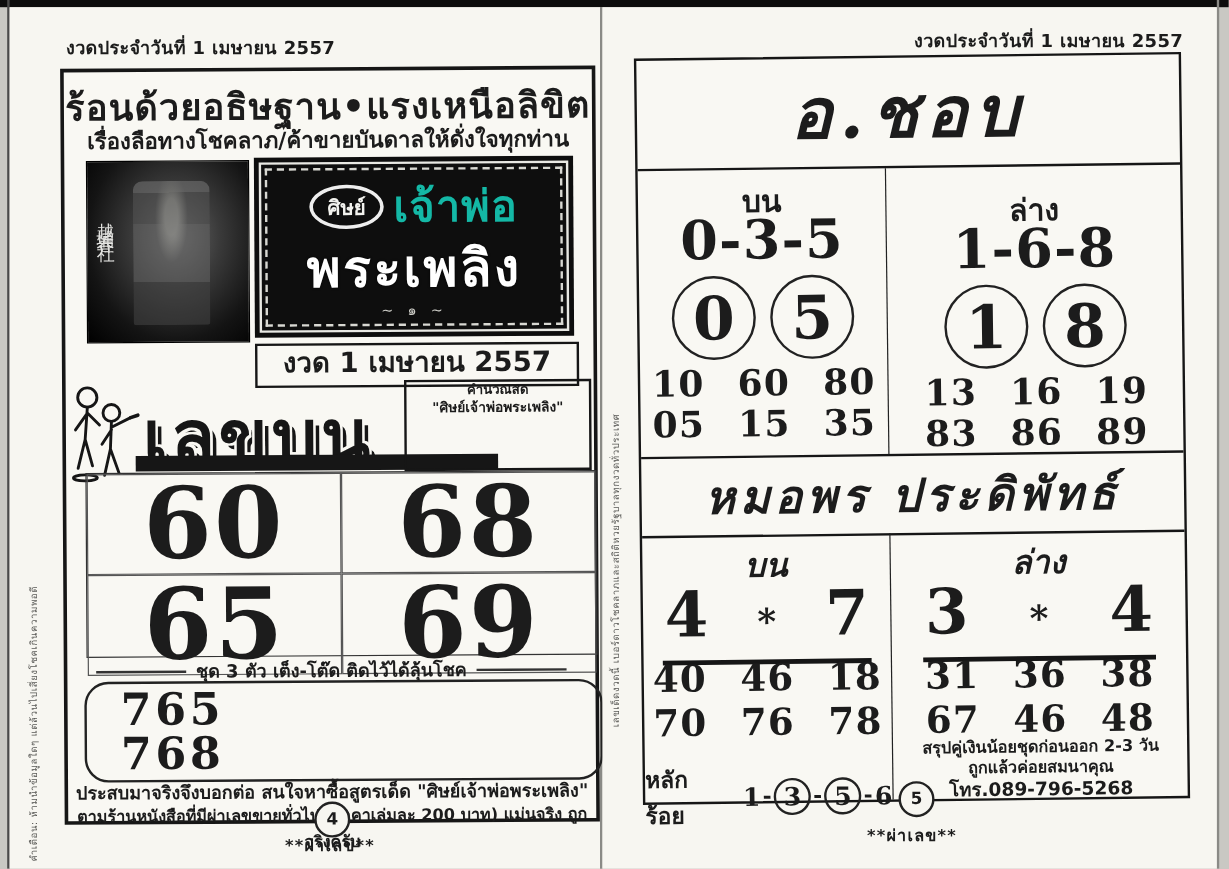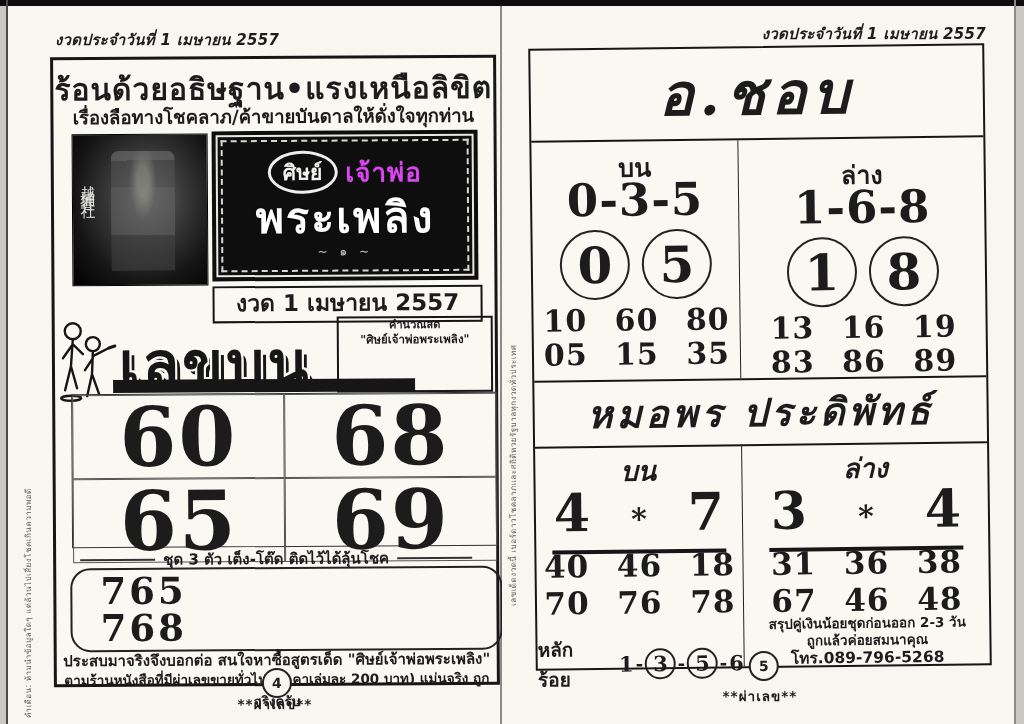--- a/index.html
+++ b/index.html
@@ -10,21 +10,21 @@
   }
   .abs { position:absolute; }
   .paper { position:absolute; background:#f7f6f1; }
   #top-strip { left:0; top:0; width:1024px; height:6px; background:#0d0d0d; }
   #left-edge { left:6px; top:0; width:2px; height:724px; background:#4a4a4a; }
   #spine-line { left:500px; top:6px; width:2px; height:718px; background:#8a8a86; }
   #right-edge { left:1014px; top:0; width:2px; height:724px; background:#8a8a86; }
   #paper-left  { left:8px;  top:6px; width:492px; height:718px; }
   #paper-right { left:502px; top:6px; width:512px; height:718px; }
 
-  .issue-date { font-weight:bold; font-size:15px; letter-spacing:.3px;font-style:italic; }
+  .issue-date { font-weight:bold; font-size:15px; letter-spacing:.3px; }
 
   
   #lbox { position:absolute; left:44px; top:50px; width:440px; height:624px;
           border:3px solid #161616; background:#f9f8f3; transform:rotate(-0.35deg); }
   .headline1 { position:absolute; top:6px; left:0; width:100%; text-align:center;
                font-size:30px; font-weight:900; letter-spacing:1px; }
   .headline2 { position:absolute; top:43px; left:0; width:100%; text-align:center;
                font-size:18.5px; font-weight:bold; }
   #deity-photo { position:absolute; left:18px; top:74px; width:134px; height:150px;
     background: radial-gradient(ellipse at 55% 42%, #6a6a6a 0%, #3a3a3a 35%, #141414 70%, #000 100%);
@@ -35,22 +35,22 @@
     background: radial-gradient(ellipse at 50% 25%, #9a9a95 0 12%, transparent 30%),
                 linear-gradient(#777 0 8%, #555 8% 30%, #666 30% 70%, #444 70% 100%);
     opacity:.55; border-radius:8px 8px 2px 2px; }
   #banner { position:absolute; left:158px; top:72px; width:266px; height:150px;
     background:#0e0e0e; }
   #banner .frame1 { position:absolute; inset:4px; border:2px solid #e9e9e4; }
   #banner .frame2 { position:absolute; inset:9px; border:2px dashed #d8d8d2;
     display:flex; flex-direction:column; align-items:center; justify-content:center; gap:1px; }
   #banner .row1 { display:flex; align-items:center; gap:8px; }
   #banner .badge { border:3px solid #eee; border-radius:50%; padding:2px 12px;
-    color:#f2f2ee; font-weight:900; font-size:21px; }
-  #banner .t1 { color:#d946ef; font-weight:900; font-size:26px; letter-spacing:1px; }
+    color:#f2f2ee; font-weight:900; font-size:17px; }
+  #banner .t1 { color:#14b8a6; font-weight:900; font-size:36px; letter-spacing:1px; }
   #banner .t2 { color:#ffffff; font-weight:900; font-size:43px; letter-spacing:2px;
     line-height:46px; text-shadow:0 0 2px #000; }
   #banner .flourish { color:#cfcfc9; font-size:12px; letter-spacing:4px; }
   #draw-date-box { position:absolute; left:158px; top:227px; width:266px; height:33px;
     border:2px solid #161616; text-align:center; font-size:23px; font-weight:900; line-height:31px; }
   #cartoon { position:absolute; left:2px; top:258px; width:62px; height:86px; }
   #big-title { position:absolute; left:64px; top:256px; font-size:60px; font-weight:900;
     letter-spacing:3px; color:#161616;
     text-shadow:-2px -2px 0 #f9f8f3, 2px -2px 0 #f9f8f3, -2px 2px 0 #f9f8f3, 2px 2px 0 #f9f8f3,
       5px 5px 0 #161616; }

